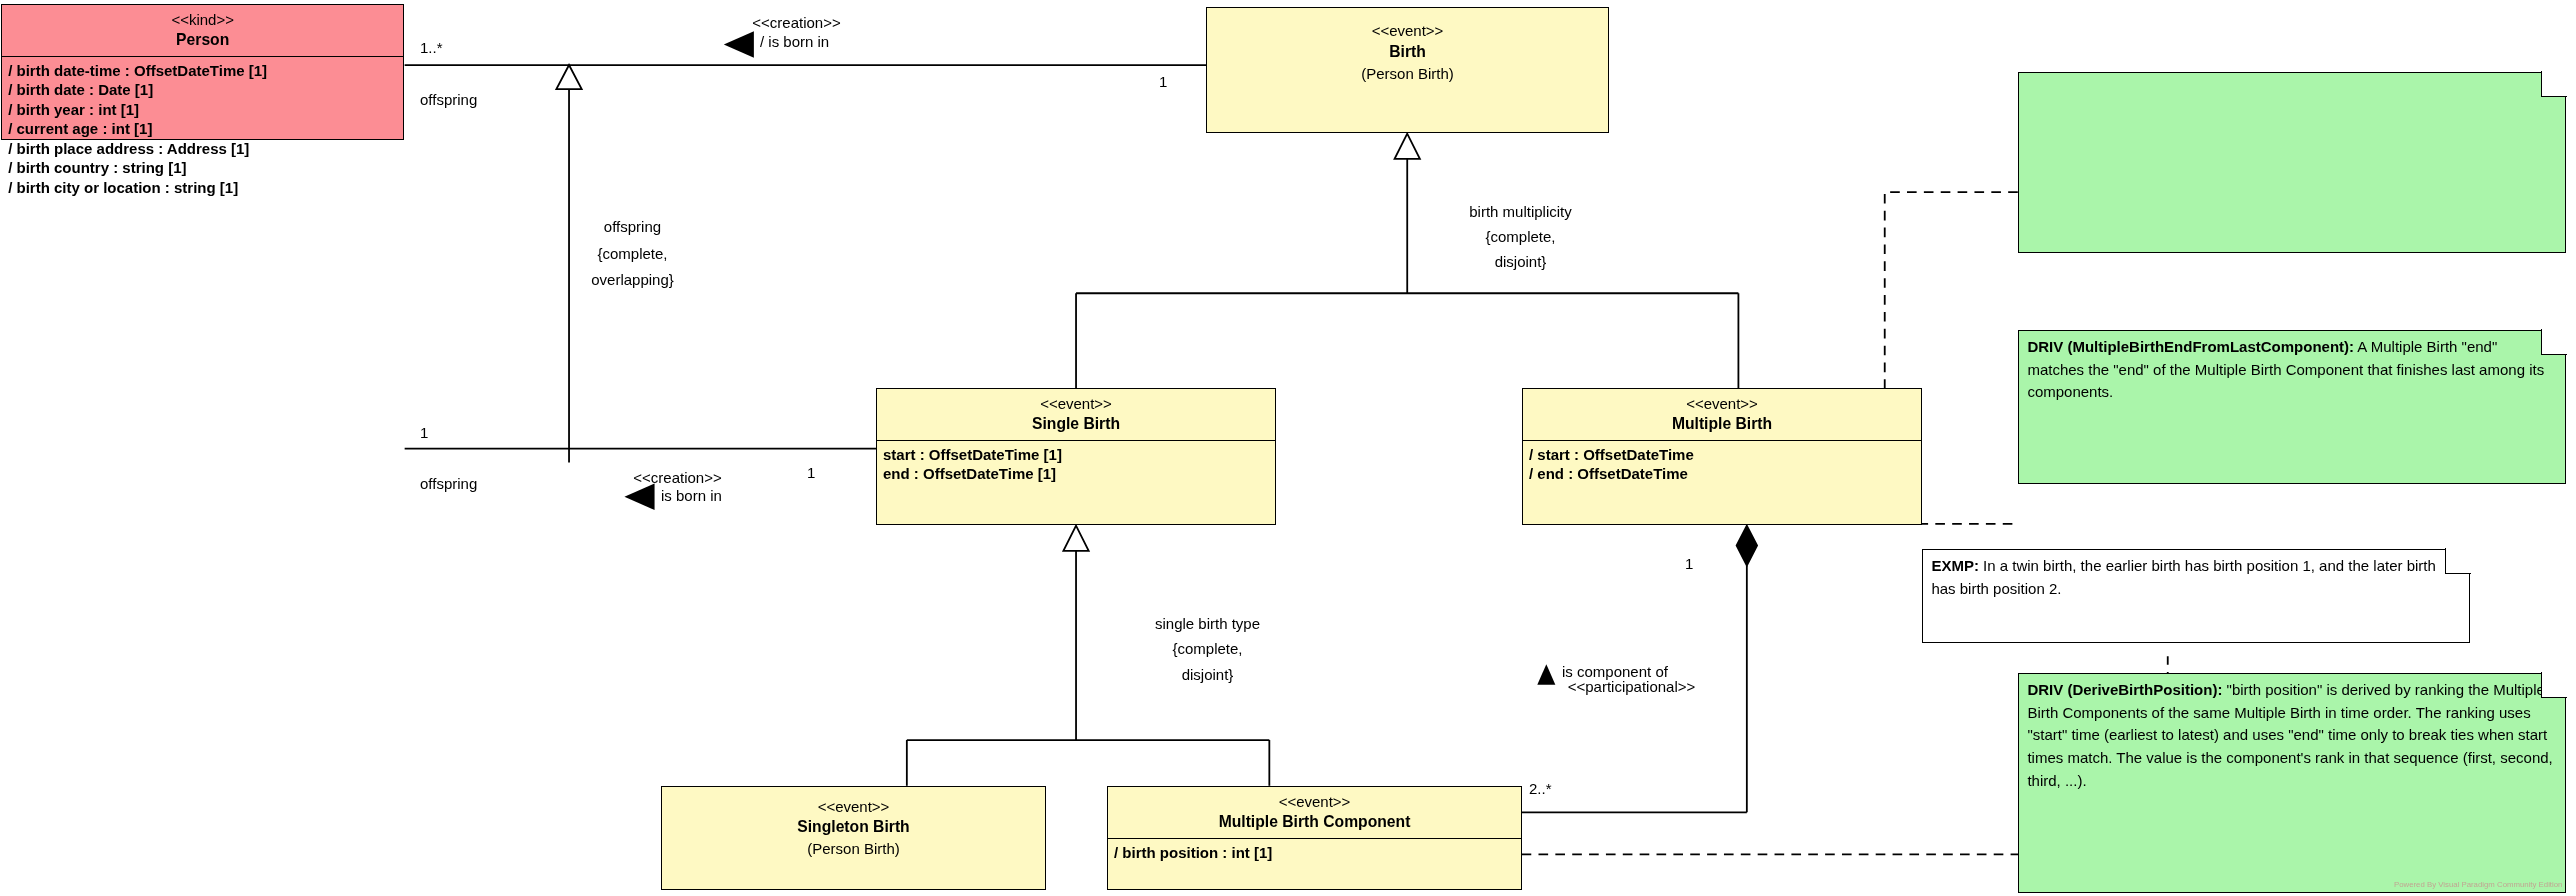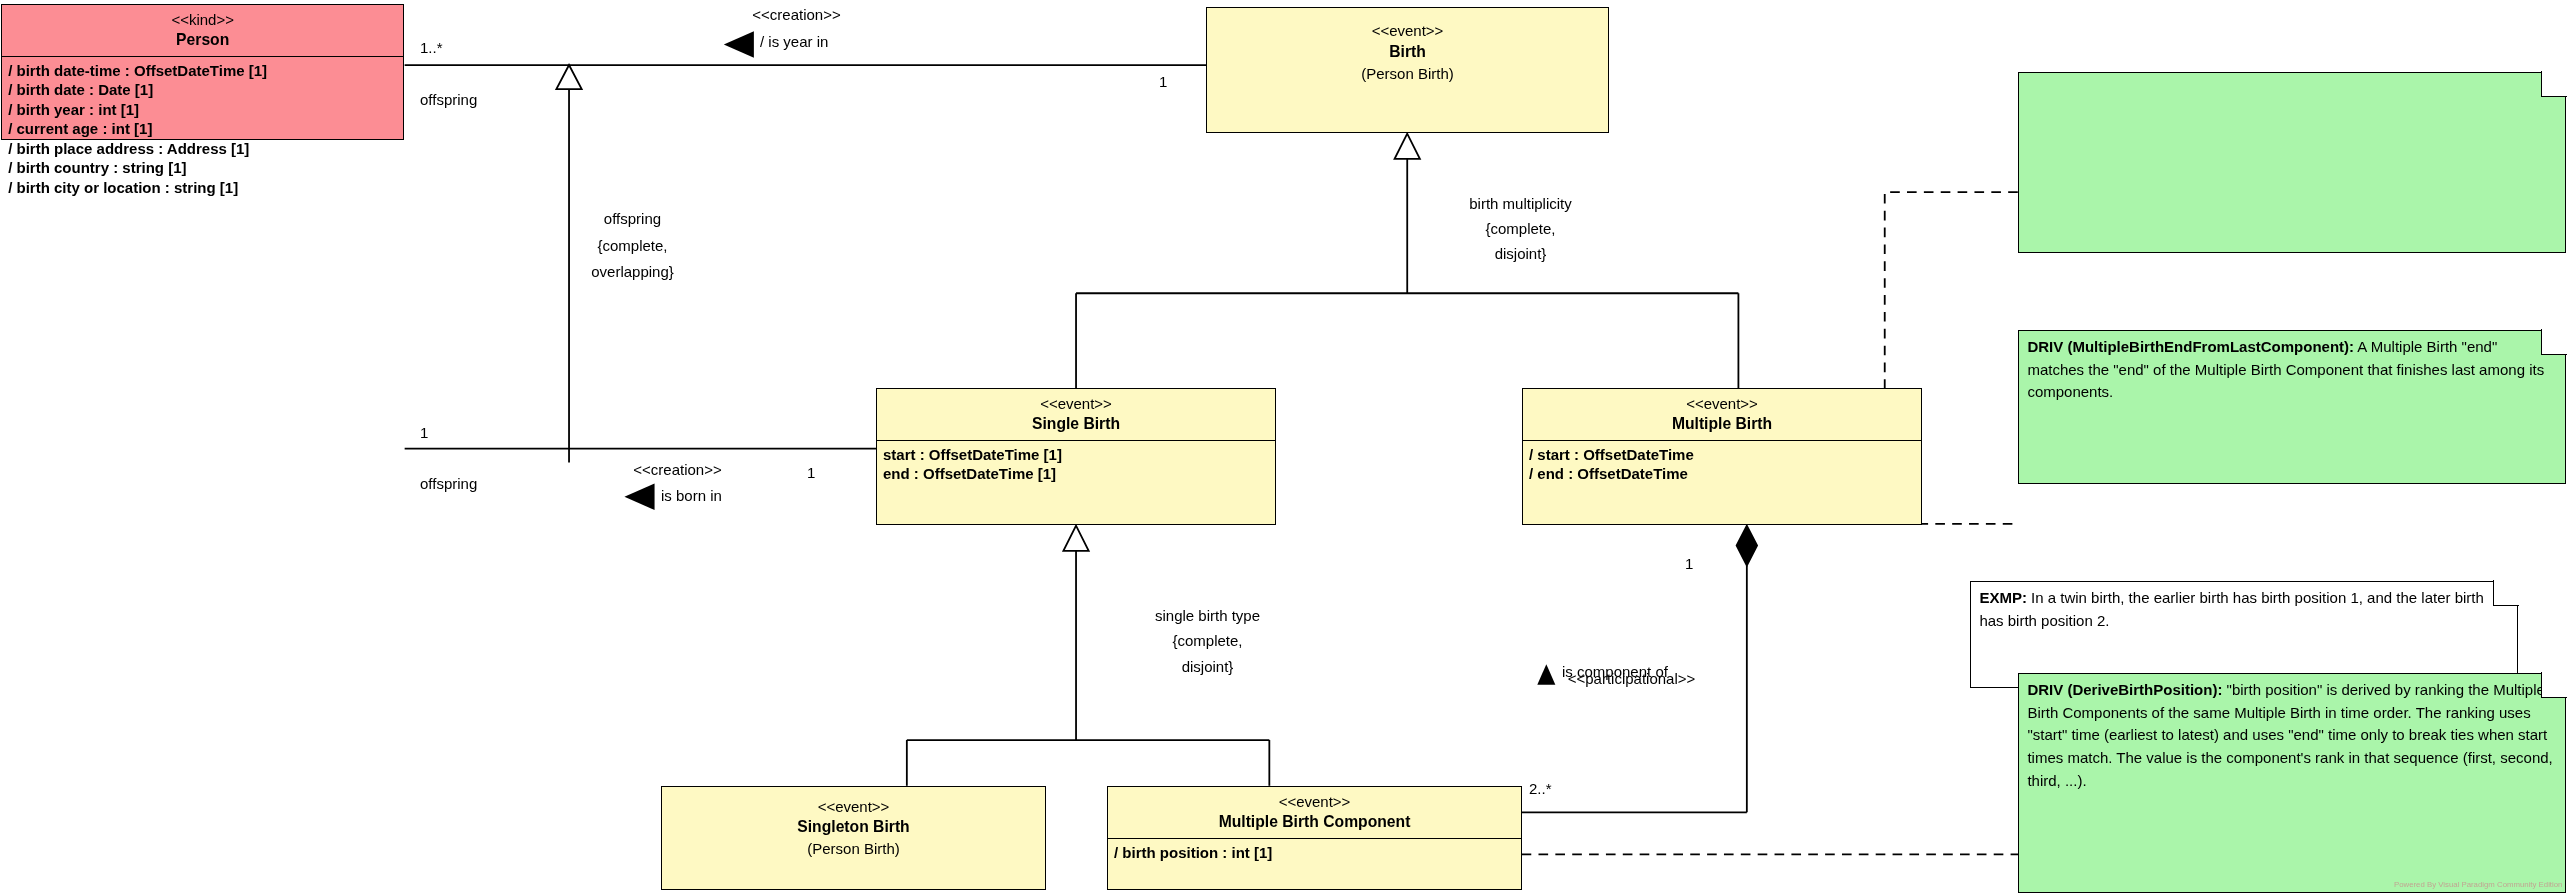--- a/index.html
+++ b/index.html
@@ -100,21 +100,21 @@
     border-top: 27px solid #ffffff;
   }
   .note .ntext b { font-weight: bold; }
   .lbl {
     position: absolute;
     font-size: 15px;
     line-height: 1.42;
     color: #000000;
     white-space: pre;
   }
-  .lbl.ctr { text-align: center; }
+  .lbl.ctr { text-align: center; margin-top: 8px; }
   .wm {
     position: absolute;
     font-size: 7.8px;
     color: #c98a8a;
     white-space: nowrap;
     opacity: .75;
   }
 </style>
 </head>
 <body>
@@ -217,21 +217,21 @@
     <div class="hdr">
       <span class="stereo">&lt;&lt;event&gt;&gt;</span>
       <span class="cname">Multiple Birth Component</span>
     </div>
     <div class="attrs">
       <div>/ birth position : int [1]</div>
     </div>
   </div>
 
   <div class="lbl ctr" style="left:718px; top:3.6px; width:157px;">&lt;&lt;creation&gt;&gt;</div>
-  <div class="lbl" style="left:760px; top:31px;">/ is year in</div>
+  <div class="lbl" style="left:760px; top:31px;">/ is born in</div>
   <div class="lbl" style="left:420px; top:37px;">1..*</div>
   <div class="lbl" style="left:1159px; top:71px;">1</div>
   <div class="lbl" style="left:420px; top:89px;">offspring</div>
 
   <div class="lbl ctr" style="left:560px; top:208px; width:145px;">offspring</div>
   <div class="lbl ctr" style="left:560px; top:235px; width:145px;">{complete,</div>
   <div class="lbl ctr" style="left:560px; top:261px; width:145px;">overlapping}</div>
 
   <div class="lbl" style="left:420px; top:422px;">1</div>
   <div class="lbl" style="left:420px; top:473px;">offspring</div>
@@ -254,21 +254,21 @@
 
   <div class="note green" style="left:2018px; top:72px; width:548px; height:181px;">
     <div class="fold"></div>
   </div>
 
   <div class="note green" style="left:2018px; top:330px; width:548px; height:154px;">
     <div class="fold"></div>
     <div class="ntext"><b>DRIV (MultipleBirthEndFromLastComponent):</b><span> A Multiple Birth "end" matches the "end" of the Multiple Birth Component that finishes last among its components.</span></div>
   </div>
 
-  <div class="note" style="left:1970px; top:549px; width:548px; height:107px;margin-top:32px;">
+  <div class="note" style="left:1922px; top:549px; width:548px; height:94px;">
     <div class="fold"></div>
     <div class="ntext"><b>EXMP:</b><span> In a twin birth, the earlier birth has birth position 1, and the later birth has birth position 2.</span></div>
   </div>
 
   <div class="note green" style="left:2018px; top:673px; width:548px; height:220px;">
     <div class="fold"></div>
     <div class="ntext"><b>DRIV (DeriveBirthPosition):</b><span> "birth position" is derived by ranking the Multiple Birth Components of the same Multiple Birth in time order. The ranking uses "start" time (earliest to latest) and uses "end" time only to break ties when start times match. The value is the component's rank in that sequence (first, second, third, ...).</span></div>
   </div>
 
   <div class="wm" style="left:2394px; top:880px;">Powered By Visual Paradigm Community Edition</div>

